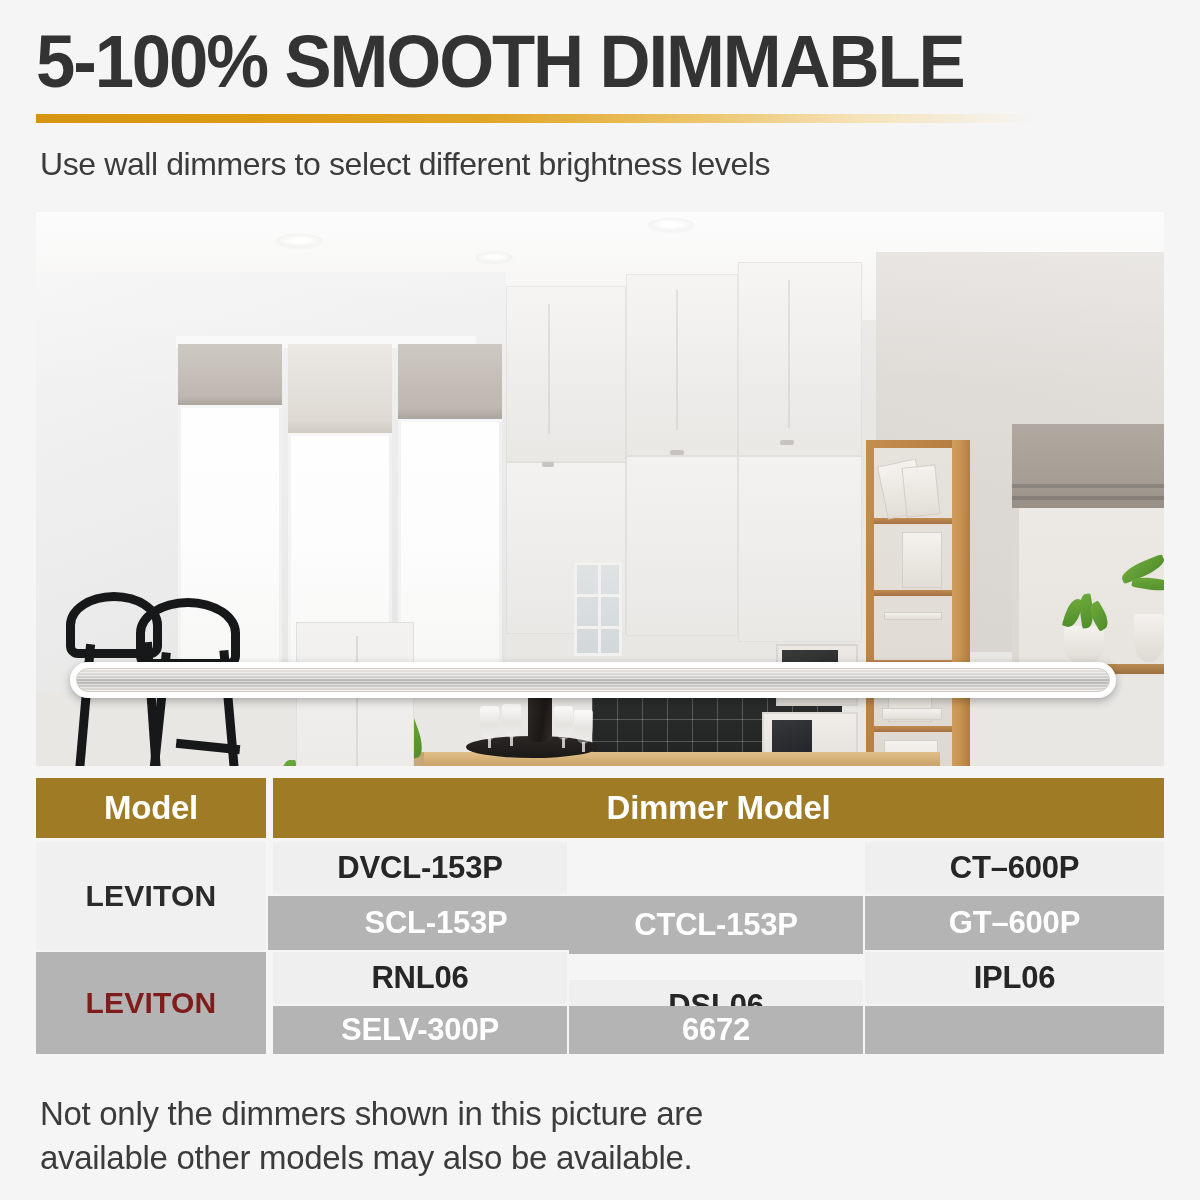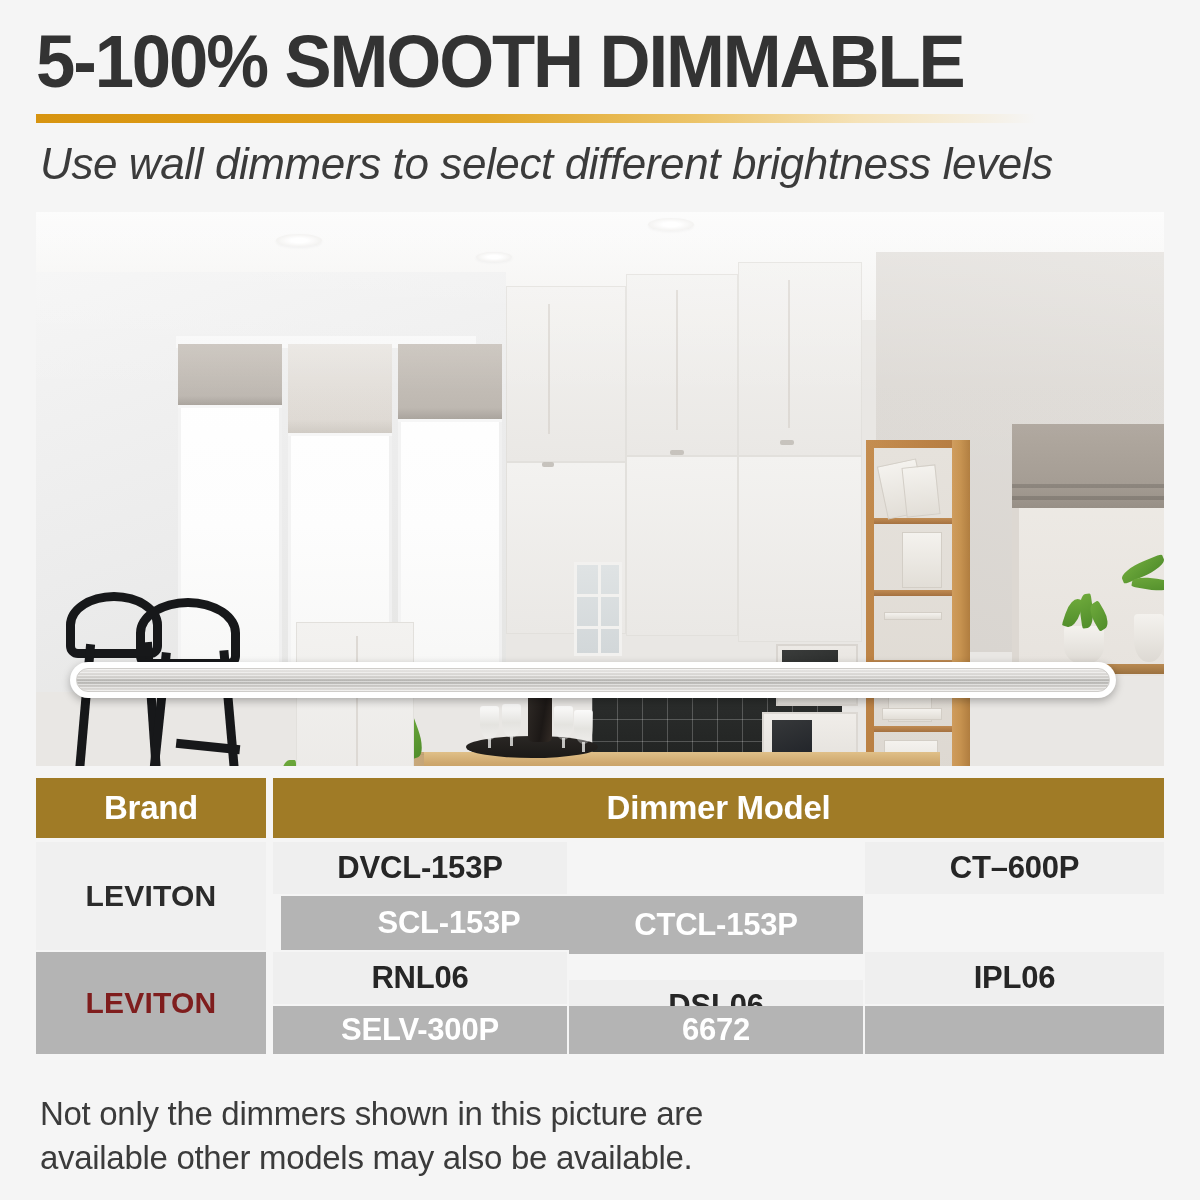--- a/index.html
+++ b/index.html
@@ -48,27 +48,26 @@
         #e0a526 45%,
         #ecc469 66%,
         #f5e2b7 82%,
         rgba(245,245,245,0) 100%);
   }
 
   .subhead {
     position: absolute;
     left: 40px;
     top: 142px;
-    font-size: 44px;
+    font-size: 32px;
     line-height: 44px;
     font-weight: 400;
     color: #3b3b3b;
     letter-spacing: -0.4px;
     white-space: nowrap;
-    font-style: italic;
   }
 
   
   .photo {
     position: absolute;
     left: 36px;
     top: 212px;
     width: 1128px;
     height: 554px;
     overflow: hidden;
@@ -450,31 +449,32 @@
     <div class="photo-fade"></div>
 
   </div>
 
   <div class="slider">
     <div class="slider-track"></div>
   </div>
 
   <div class="tbl">
 
-    <div class="cell hdr" style="left:0px;top:0px;width:230px;height:60px;">Brand</div>
+    <div class="cell hdr" style="left:0px;top:0px;width:230px;height:60px;">Model</div>
     <div class="cell hdr" style="left:237px;top:0px;width:891px;height:60px;">Dimmer Model</div>
 
     <div class="cell brand-cell brand-light" style="left:0px;top:64px;width:230px;height:108px;">LEVITON</div>
     <div class="cell brand-cell brand-dark" style="left:0px;top:174px;width:230px;height:102px;">LEVITON</div>
 
     <div class="cell model-cell row-light" style="left:237px;top:64px;width:294px;height:52px;">DVCL-153P</div>
     <div class="cell model-cell row-light" style="left:829px;top:64px;width:299px;height:52px;">CT–600P</div>
 
-    <div class="cell model-cell row-dark" style="left:245px;top:118px;width:336px;height:54px;">SCL-153P</div>
+    <div class="cell model-cell row-dark" style="left:232px;top:118px;width:336px;height:54px;">SCL-153P</div>
     <div class="cell model-cell row-dark" style="left:533px;top:118px;width:294px;height:58px;">CTCL-153P</div>
+    <div class="cell model-cell row-dark" style="left:829px;top:118px;width:299px;height:54px;">GT–600P</div>
 
     <div class="cell model-cell row-light" style="left:237px;top:174px;width:294px;height:52px;">RNL06</div>
     <div class="cell model-cell row-light" style="left:533px;top:174px;width:294px;height:52px;margin-top:28px;">DSL06</div>
     <div class="cell model-cell row-light" style="left:829px;top:174px;width:299px;height:52px;">IPL06</div>
 
     <div class="cell model-cell row-dark" style="left:237px;top:228px;width:294px;height:48px;">SELV-300P</div>
     <div class="cell model-cell row-dark" style="left:533px;top:228px;width:294px;height:48px;">6672</div>
     <div class="cell model-cell row-dark" style="left:829px;top:228px;width:299px;height:48px;"></div>
   </div>
 

